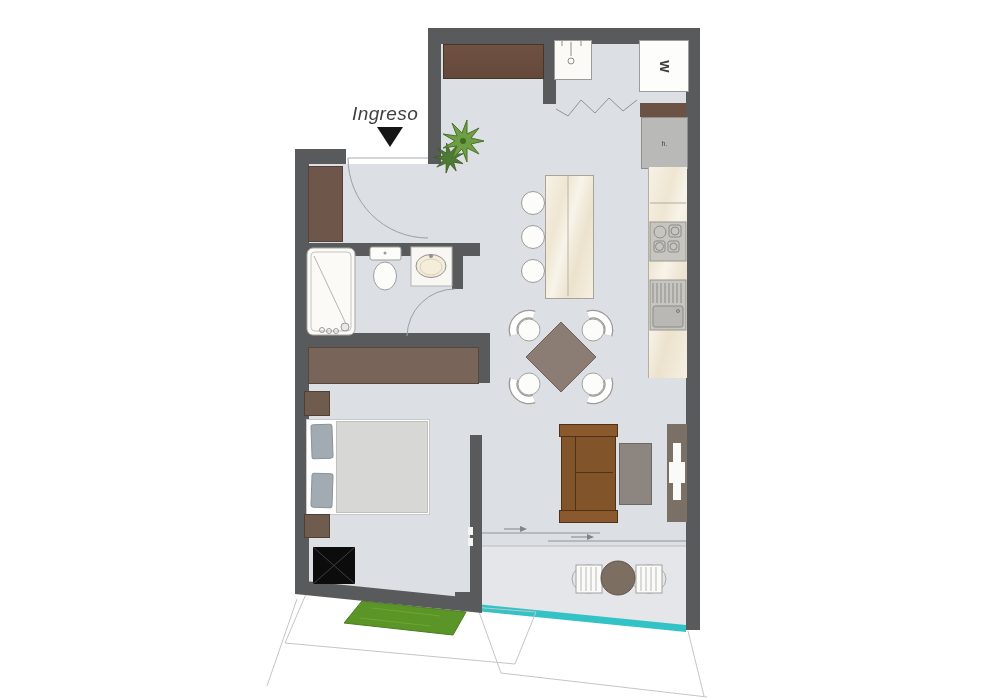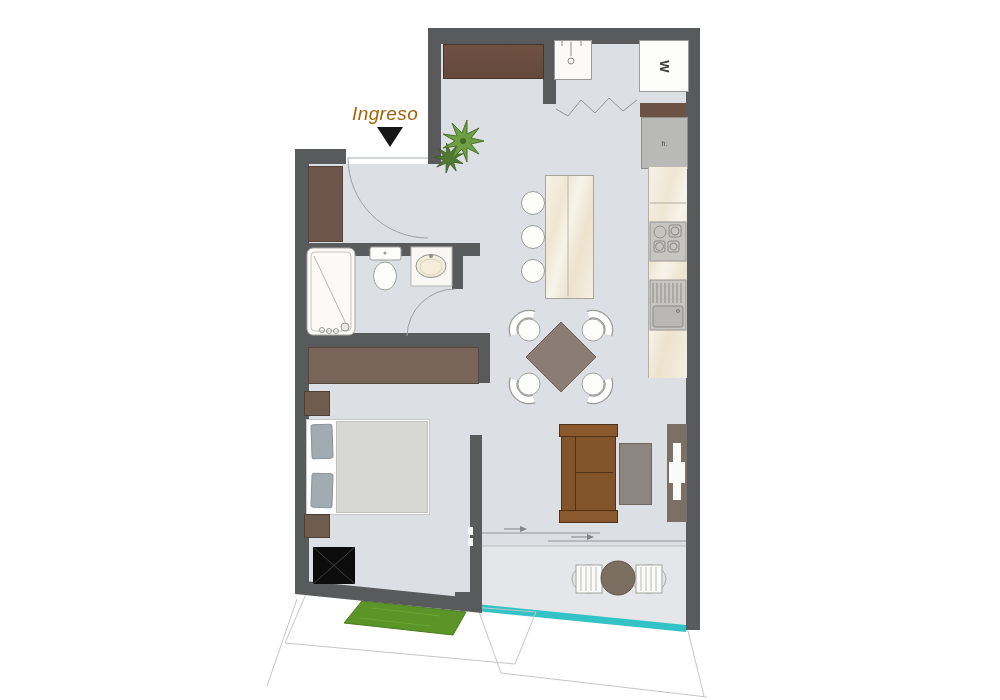--- a/index.html
+++ b/index.html
@@ -5,21 +5,21 @@
   html,body{margin:0;padding:0;background:#ffffff;}
   #canvas{position:relative;width:1000px;height:700px;background:#ffffff;overflow:hidden;
           font-family:"Liberation Sans", sans-serif;}
   .abs{position:absolute;}
   svg.layer{position:absolute;left:0;top:0;width:1000px;height:700px;pointer-events:none;}
   .wall{background:#595a5c;}
   .wood-dark{background:linear-gradient(180deg,#6f5142,#64493a);border:1px solid #463529;}
   .wood-mid{background:#786459;border:1px solid #55463e;}
   .wood-sm{background:#6f5c4f;border:1px solid #4e4037;}
   .marble{background:linear-gradient(105deg,#f7f2e6 0%,#efe6d2 28%,#f8f4ea 46%,#ece2cd 68%,#f6f0e2 100%);}
-  #ingreso{font-style:italic;font-size:19px;color:#a16207;letter-spacing:.4px;}
+  #ingreso{font-style:italic;font-size:19px;color:#404040;letter-spacing:.4px;}
   #entry-arrow{width:0;height:0;border-left:13px solid transparent;border-right:13px solid transparent;border-top:20px solid #161616;}
   #washer-label{font-size:13px;font-weight:bold;color:#3c3c3c;transform:rotate(90deg);}
   #fridge-label{font-size:7px;color:#44403c;}
   .handle{background:#f5f5f4;}
 </style>
 </head>
 <body>
 
 <div id="canvas">
 

